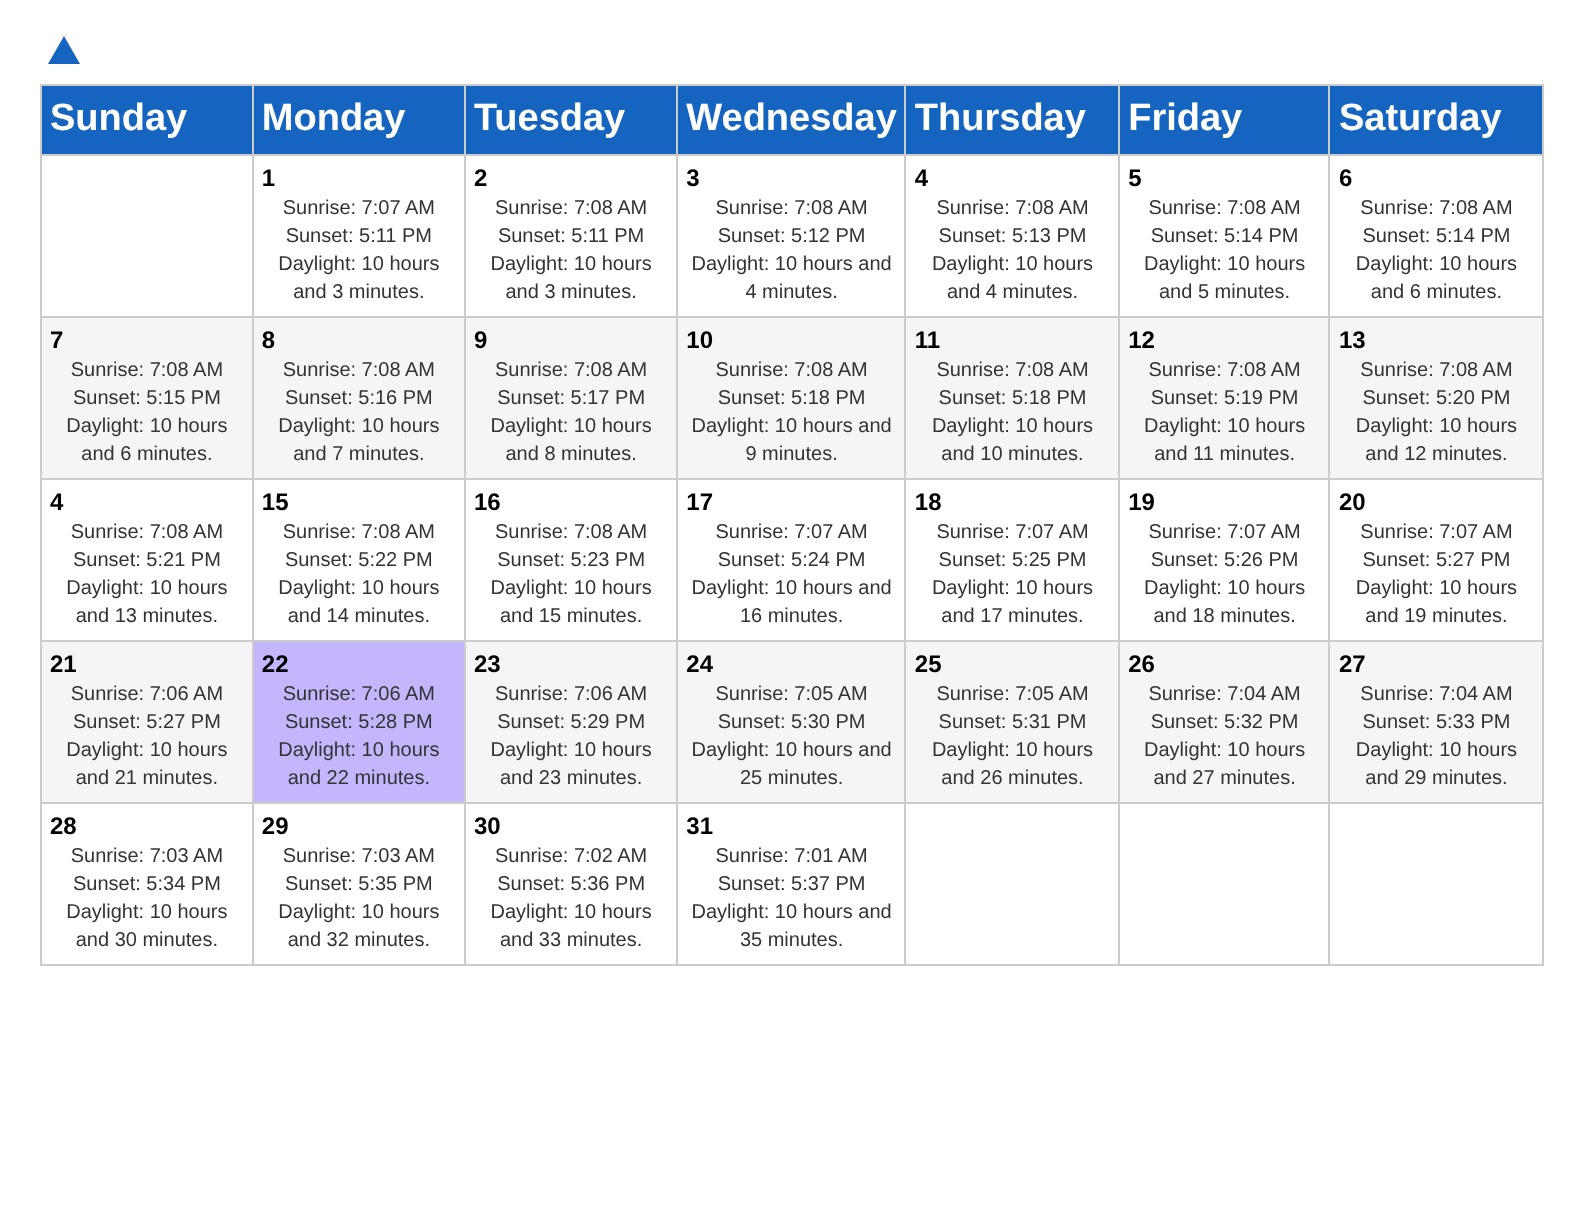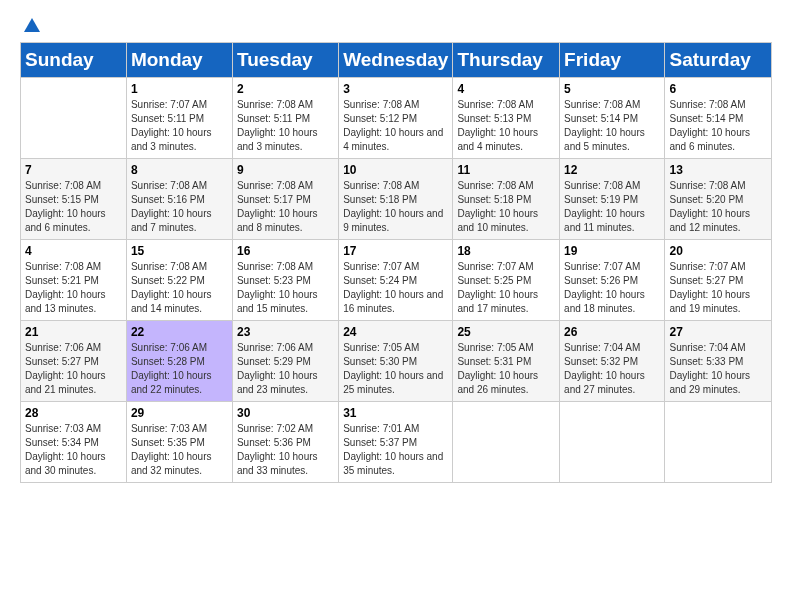--- a/index.html
+++ b/index.html
@@ -59,20 +59,21 @@
     }
     .day-number {
       font-weight: bold;
       font-size: 12px;
       margin-bottom: 2px;
     }
     .day-info {
       font-size: 10px;
       color: #333;
       line-height: 1.4;
+      text-align: center;
     }
     .empty-cell {
       background: #fff !important;
     }
   </style>
 </head>
 <body>
 
 <div class="header">
   <div class="logo">

